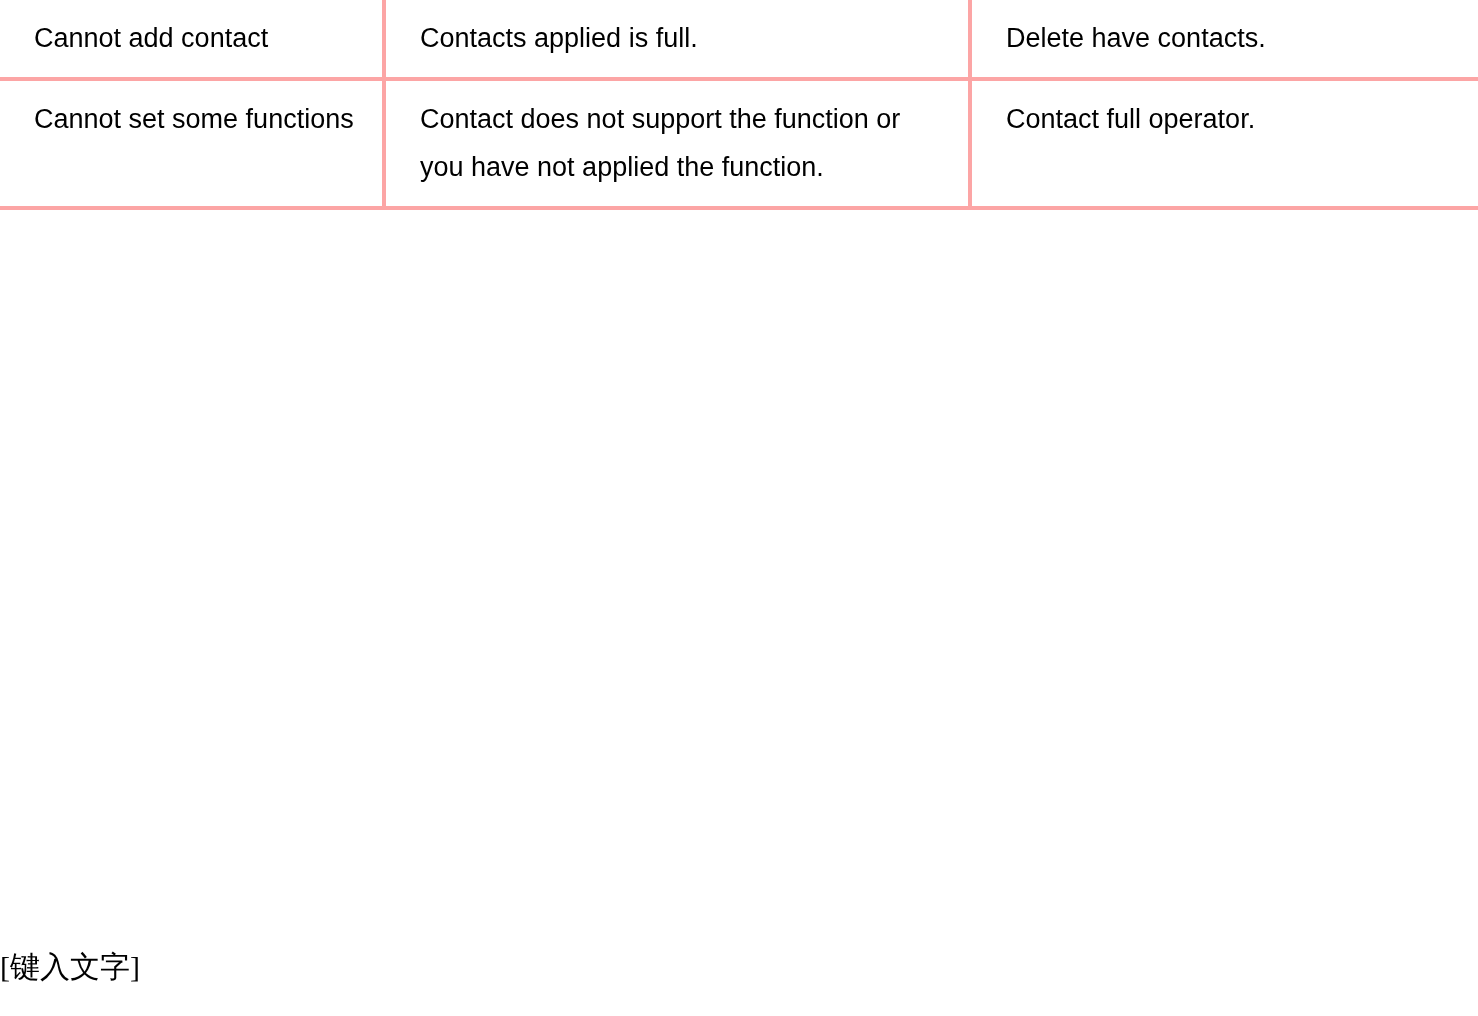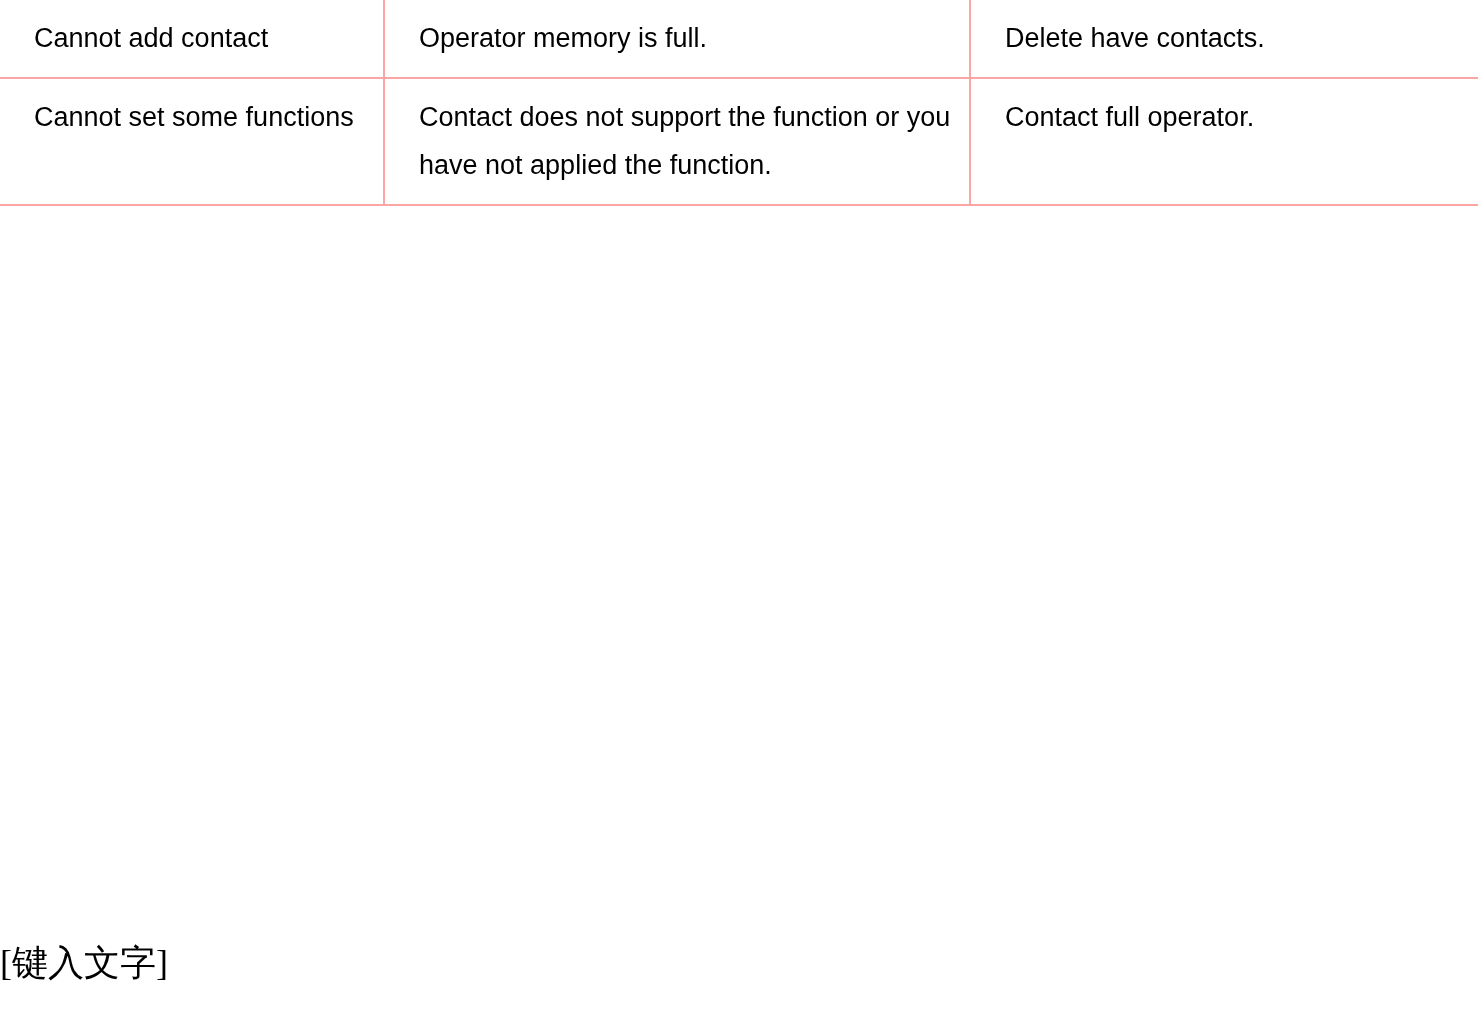--- a/index.html
+++ b/index.html
@@ -13,21 +13,21 @@
       background: #ffffff;
       font-family: Arial, "Helvetica Neue", Helvetica, sans-serif;
       position: relative;
     }
     .table {
       border-collapse: collapse;
       width: 1478px;
       table-layout: fixed;
     }
     .table td {
-      border: 2px solid #fca5a5;
+      border: 4px solid #fca5a5;
       padding: 14px 18px 14px 34px;
       font-size: 27px;
       line-height: 1.8;
       vertical-align: top;
       color: #000000;
     }
     .table tr:first-child td {
       border-top: none;
       margin-left: 36px;
     }
@@ -43,38 +43,38 @@
     .table td.col1-cell {
       border-left: none;
     }
     .table td.col3-cell {
       border-right: none;
     }
     .footer-text {
       position: absolute;
       bottom: 28px;
       left: 0px;
-      font-size: 36px;
+      font-size: 30px;
       color: #000000;
       font-family: "SimSun", "宋体", serif;
     }
   </style>
 </head>
 <body>
 
 <table class="table">
   <colgroup>
     <col class="col1">
     <col class="col2">
     <col class="col3">
   </colgroup>
   <tbody>
     <tr>
       <td class="col1-cell">Cannot add contact</td>
-      <td>Operator memory is full.</td>
+      <td>Contacts applied is full.</td>
       <td class="col3-cell">Delete have contacts.</td>
     </tr>
     <tr>
       <td class="col1-cell">Cannot set some functions</td>
       <td>Contact does not support the function or you have not applied the function.</td>
       <td class="col3-cell">Contact full operator.</td>
     </tr>
   </tbody>
 </table>
 

